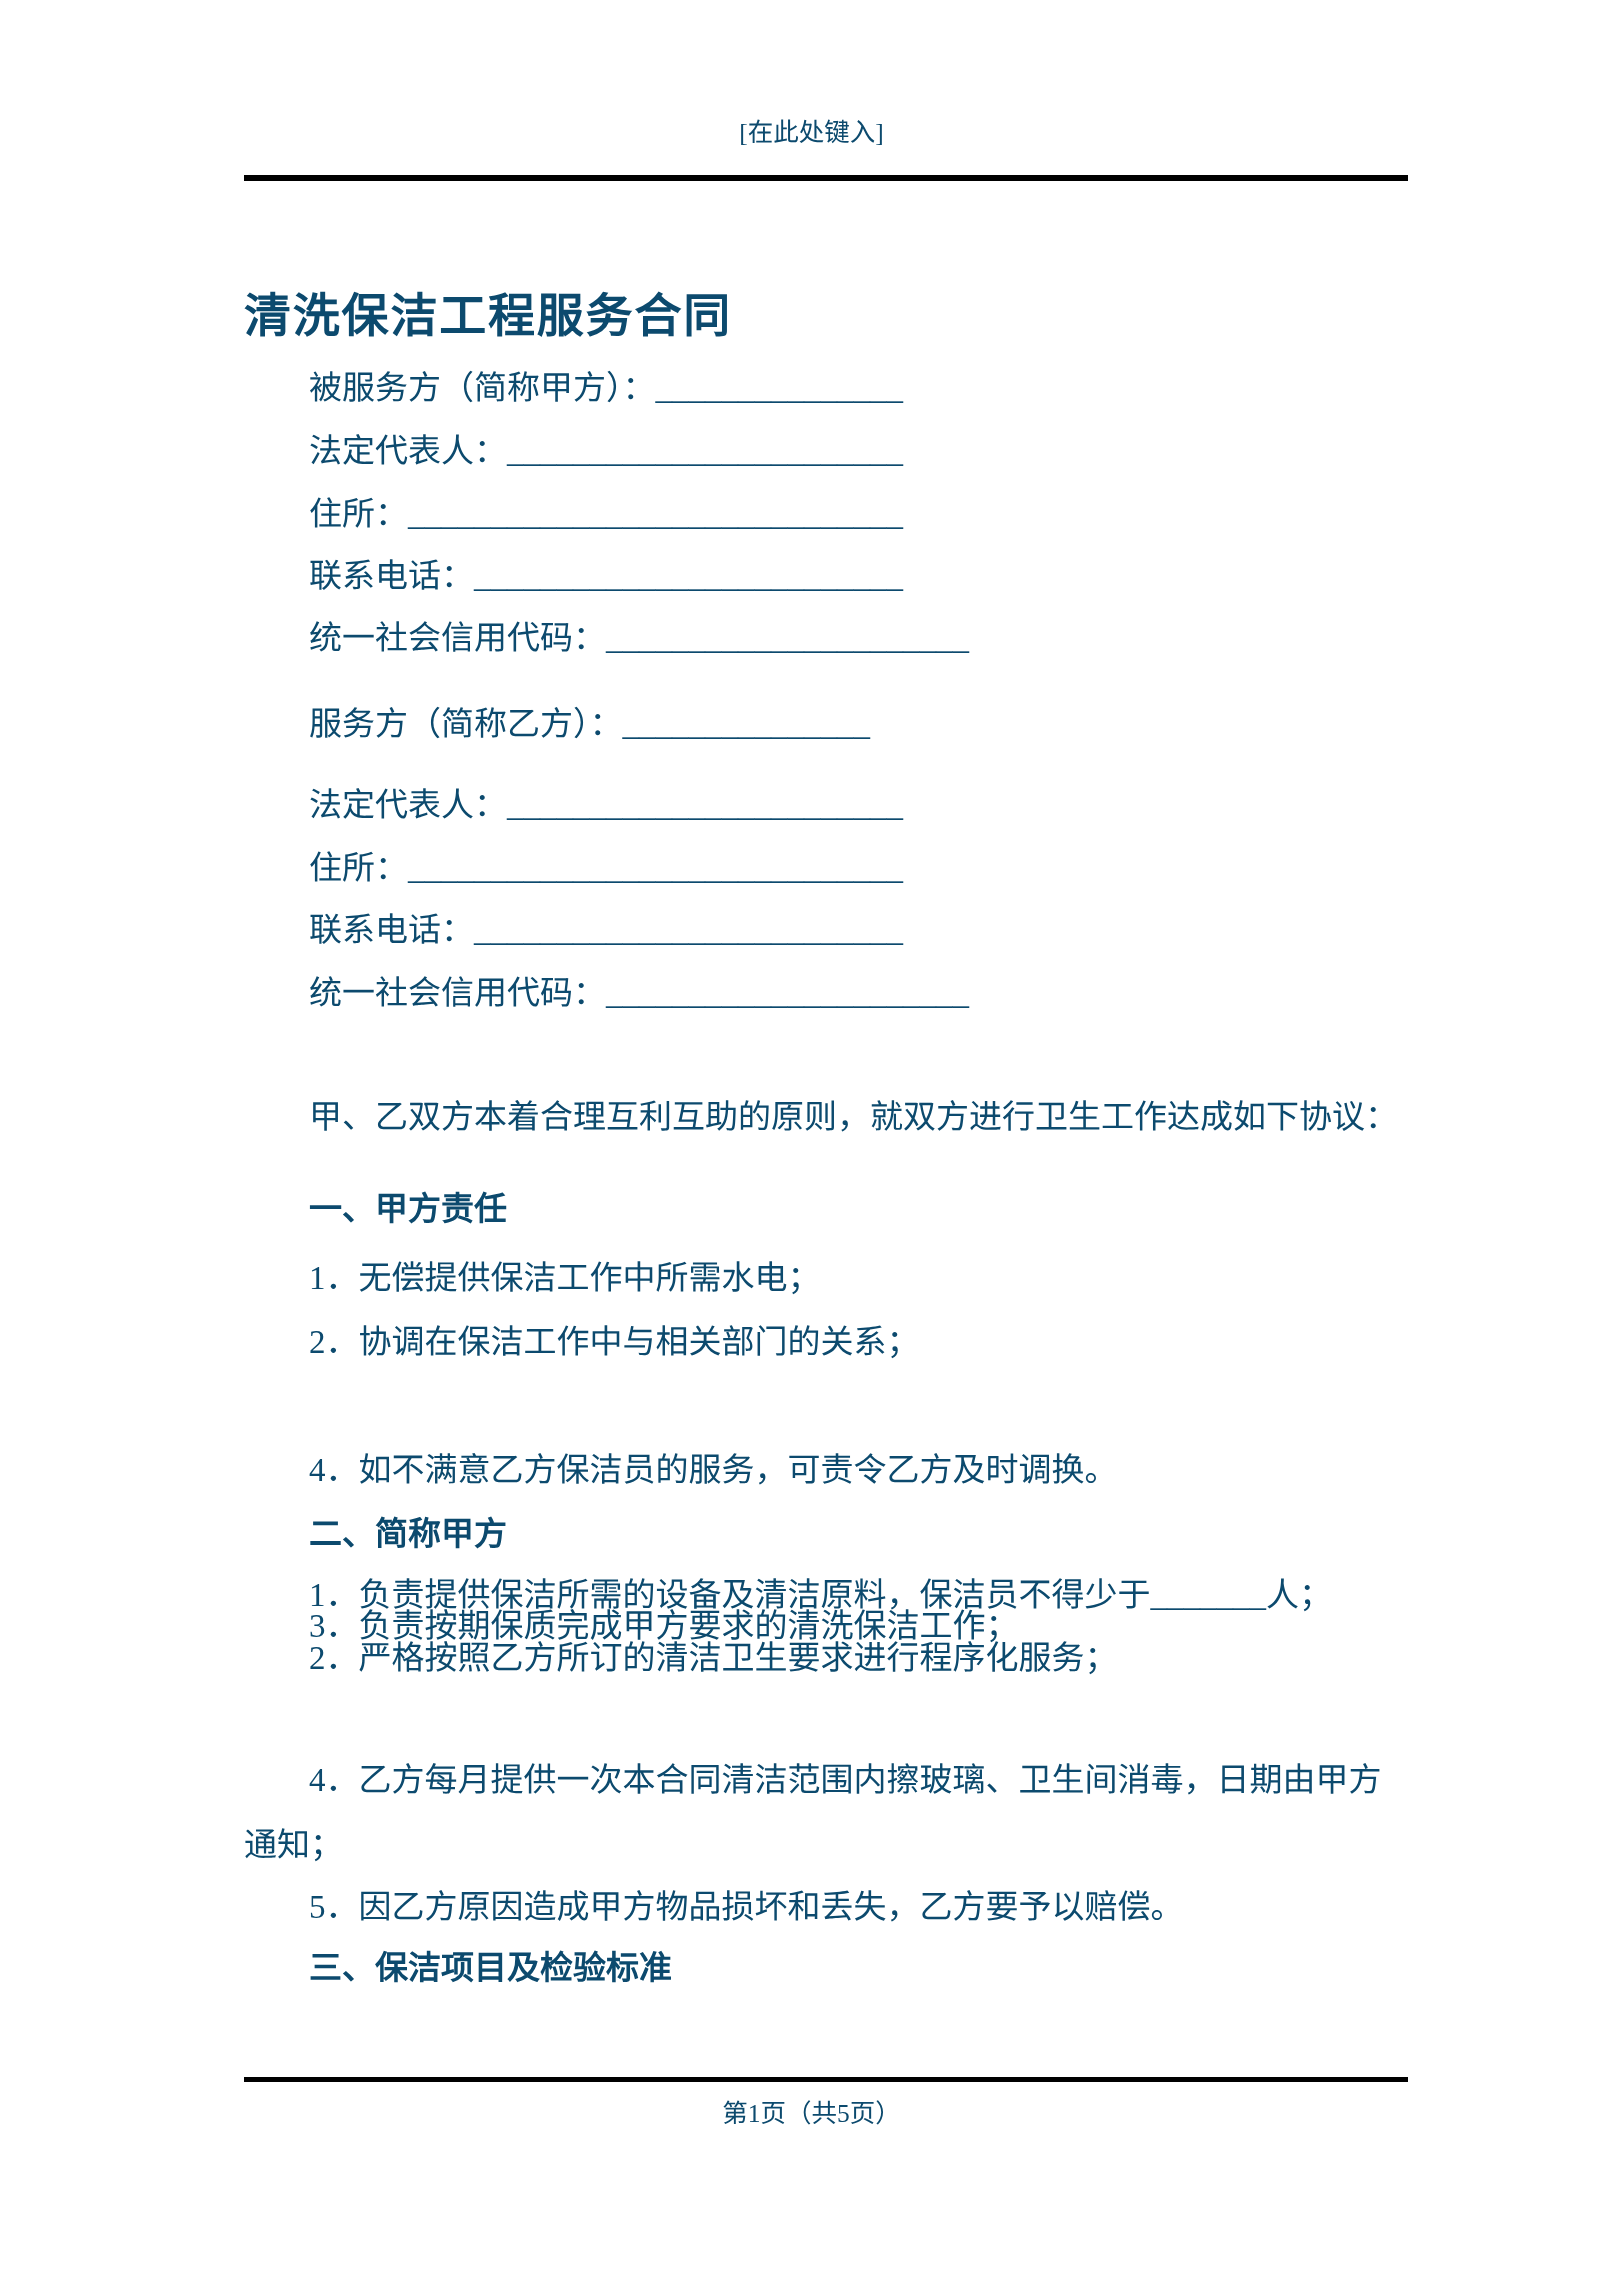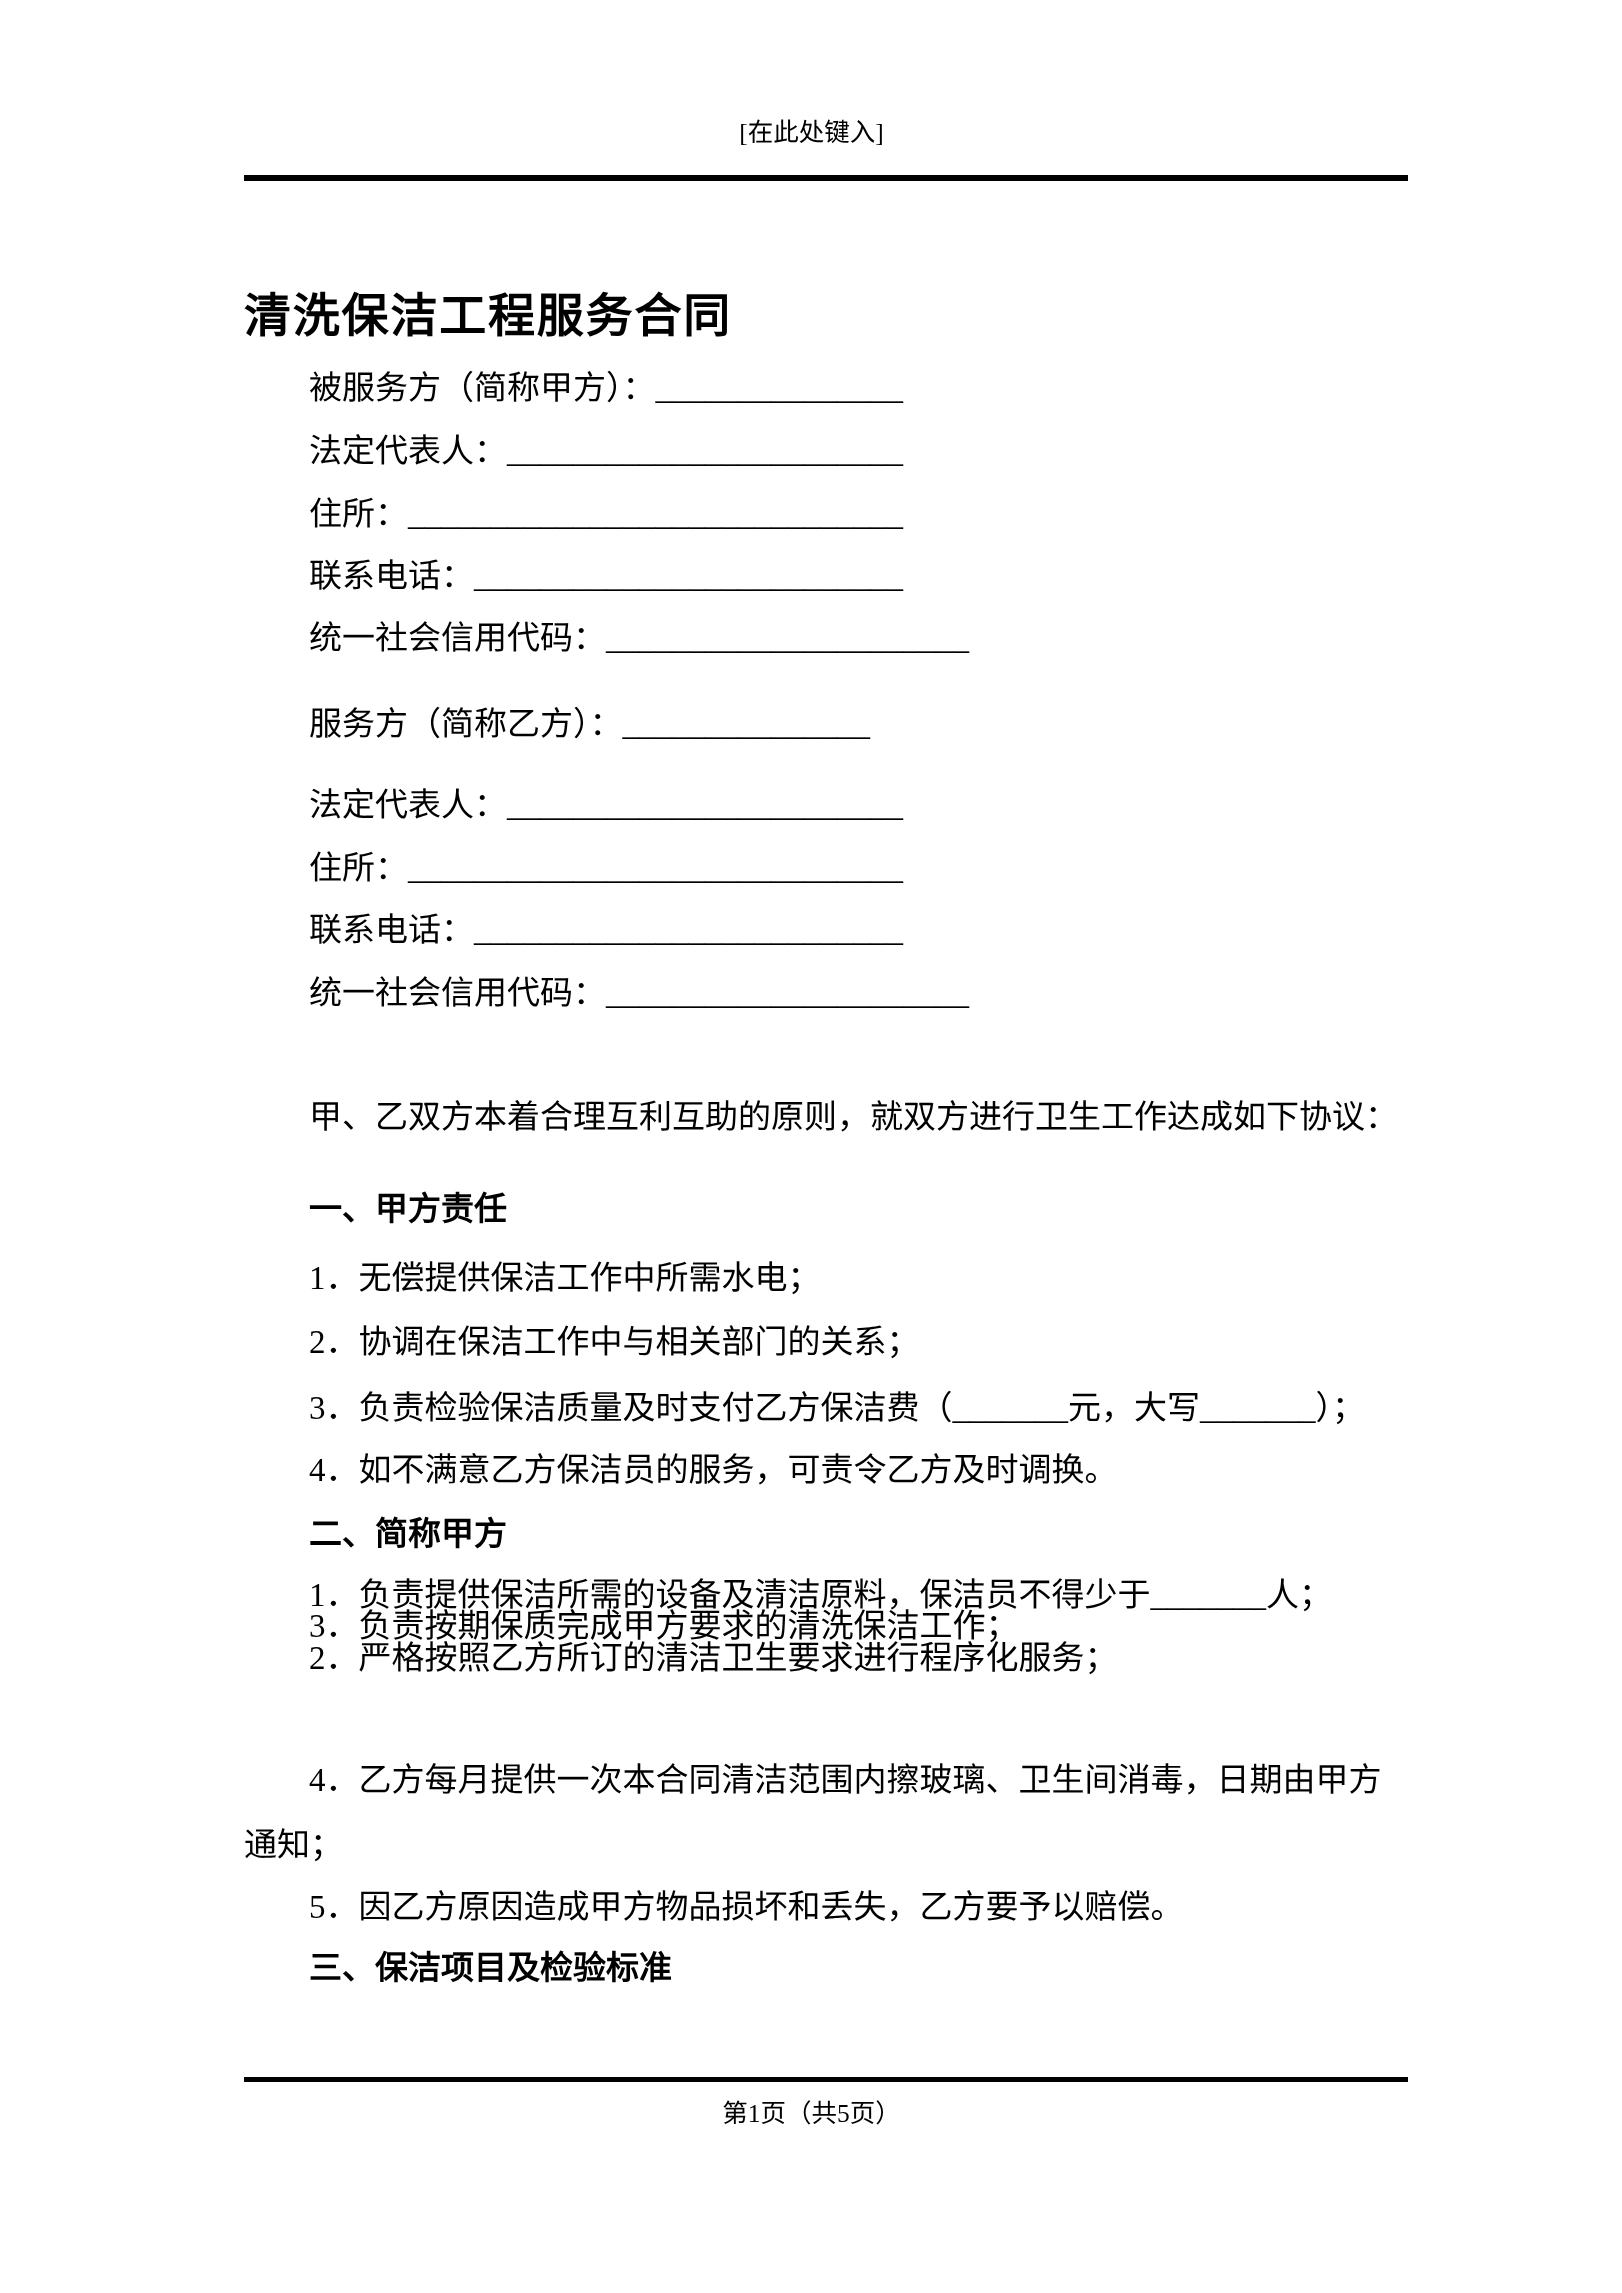--- a/index.html
+++ b/index.html
@@ -5,21 +5,21 @@
   html, body {
     margin: 0;
     padding: 0;
     background: #ffffff;
   }
   .page {
     position: relative;
     width: 1623px;
     height: 2294px;
     background: #ffffff;
-    color: #000000;
+    color: #0c4a6e;
     font-family: "Liberation Serif", "DejaVu Serif", serif;
     overflow: hidden;
   }
   
   .tline {
     position: absolute;
     left: 244px;
     width: 1164px;
     font-size: 33px;
     line-height: 65px;
@@ -101,21 +101,20 @@
   </div>
   <div class="tline indent" style="top:961px;">
     <span>统一社会信用代码：</span><span class="blank">______________________</span>
   </div>
 
   <p class="tline indent" style="top:1085px; margin:0;">甲、乙双方本着合理互利互助的原则，就双方进行卫生工作达成如下协议：</p>
 
   <div class="tline indent heading" style="top:1176px;">一、甲方责任</div>
   <div class="tline indent" style="top:1246px;">1．无偿提供保洁工作中所需水电；</div>
   <div class="tline indent" style="top:1310px;">2．协调在保洁工作中与相关部门的关系；</div>
-  <div class="tline indent" style="top:1376px;">3．负责检验保洁质量及时支付乙方保洁费（_______元，大写_______）；</div>
   <div class="tline indent" style="top:1438px;">4．如不满意乙方保洁员的服务，可责令乙方及时调换。</div>
 
   <div class="tline indent heading" style="top:1501px;">二、简称甲方</div>
   <div class="tline indent" style="top:1563px;">1．负责提供保洁所需的设备及清洁原料，保洁员不得少于_______人；</div>
   <div class="tline indent" style="top:1626px;">2．严格按照乙方所订的清洁卫生要求进行程序化服务；</div>
   <div class="tline indent" style="top:1594px;">3．负责按期保质完成甲方要求的清洗保洁工作；</div>
   <div class="tline indent" style="top:1748px;">4．乙方每月提供一次本合同清洁范围内擦玻璃、卫生间消毒，日期由甲方通知；</div>
   <div class="tline indent" style="top:1875px;">5．因乙方原因造成甲方物品损坏和丢失，乙方要予以赔偿。</div>
 
   <div class="tline indent heading" style="top:1935px;">三、保洁项目及检验标准</div>

